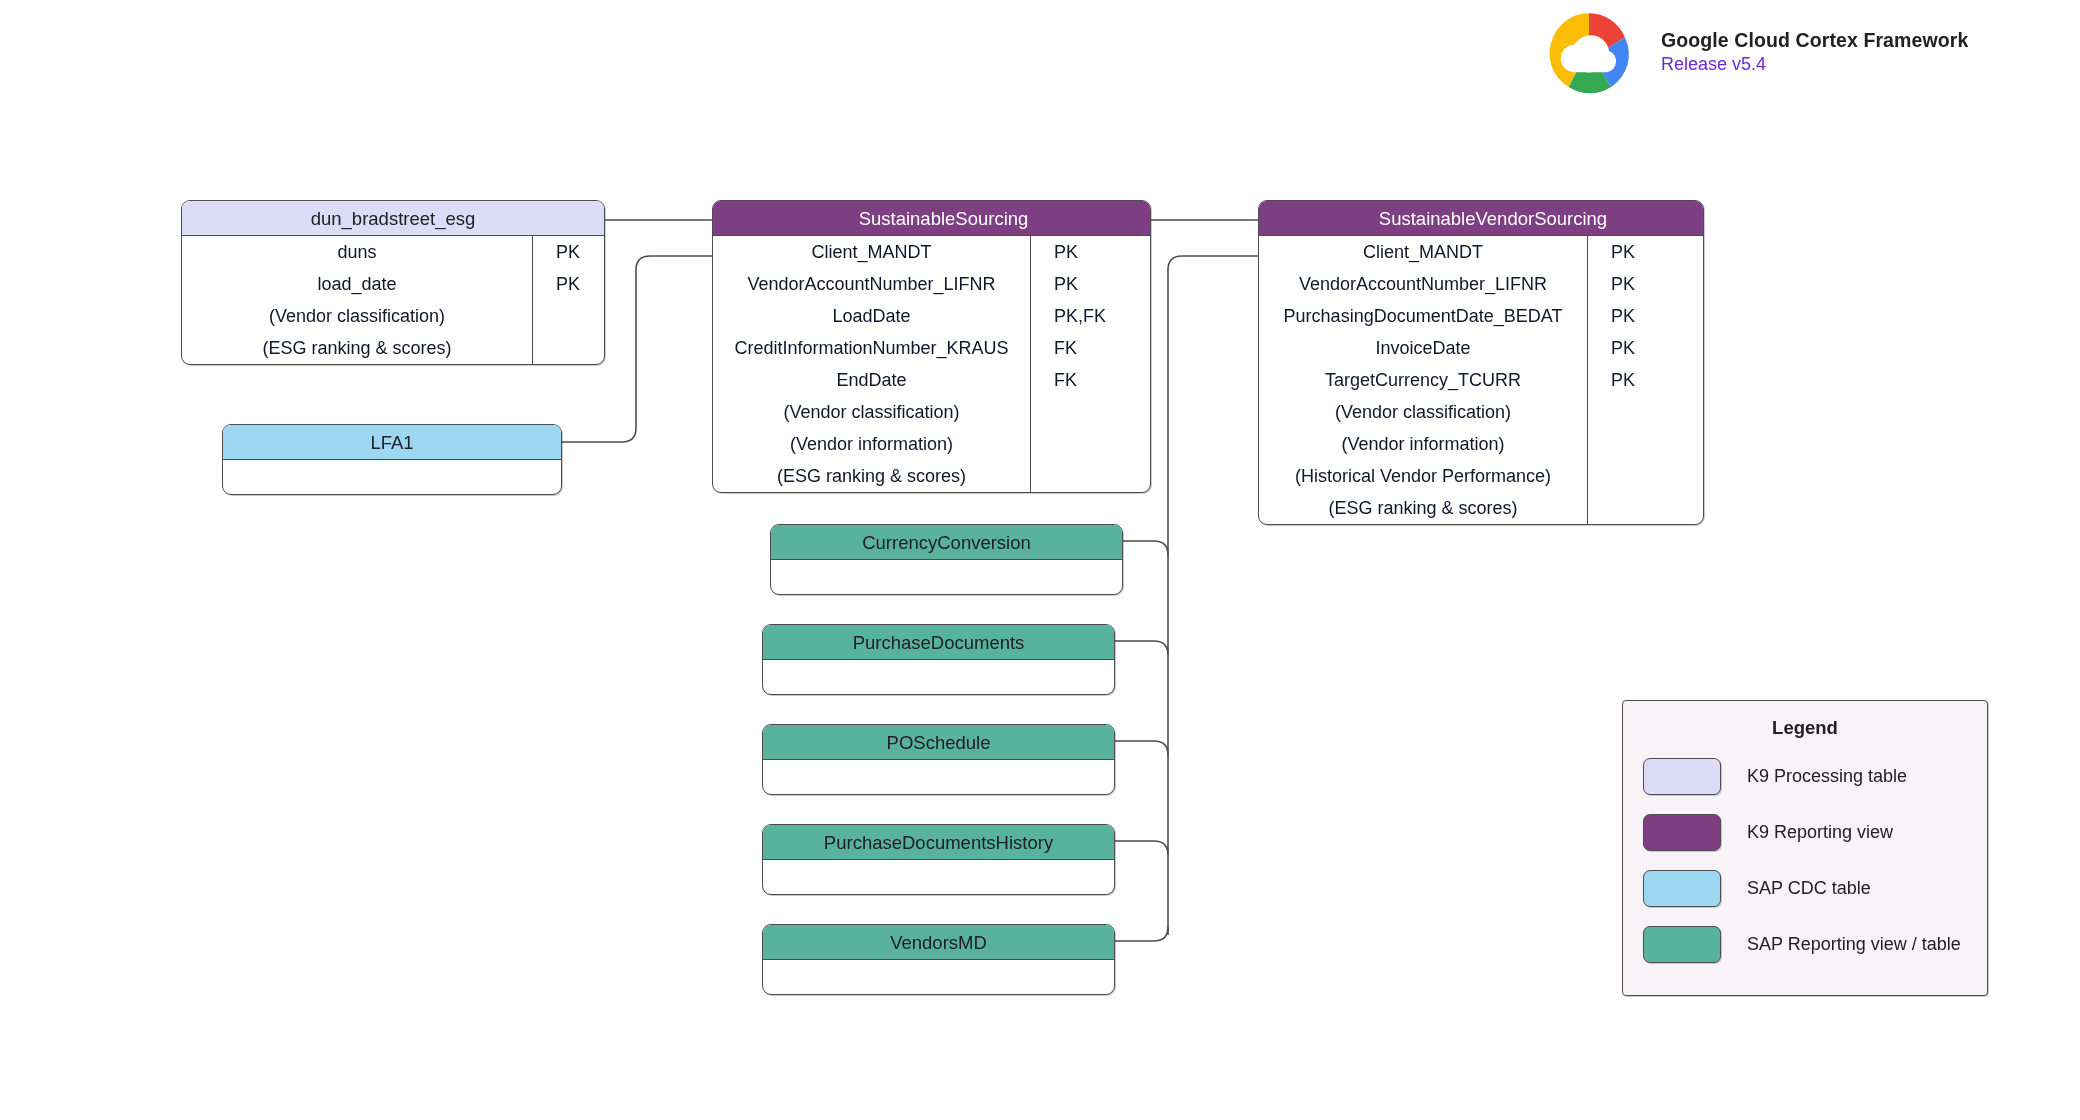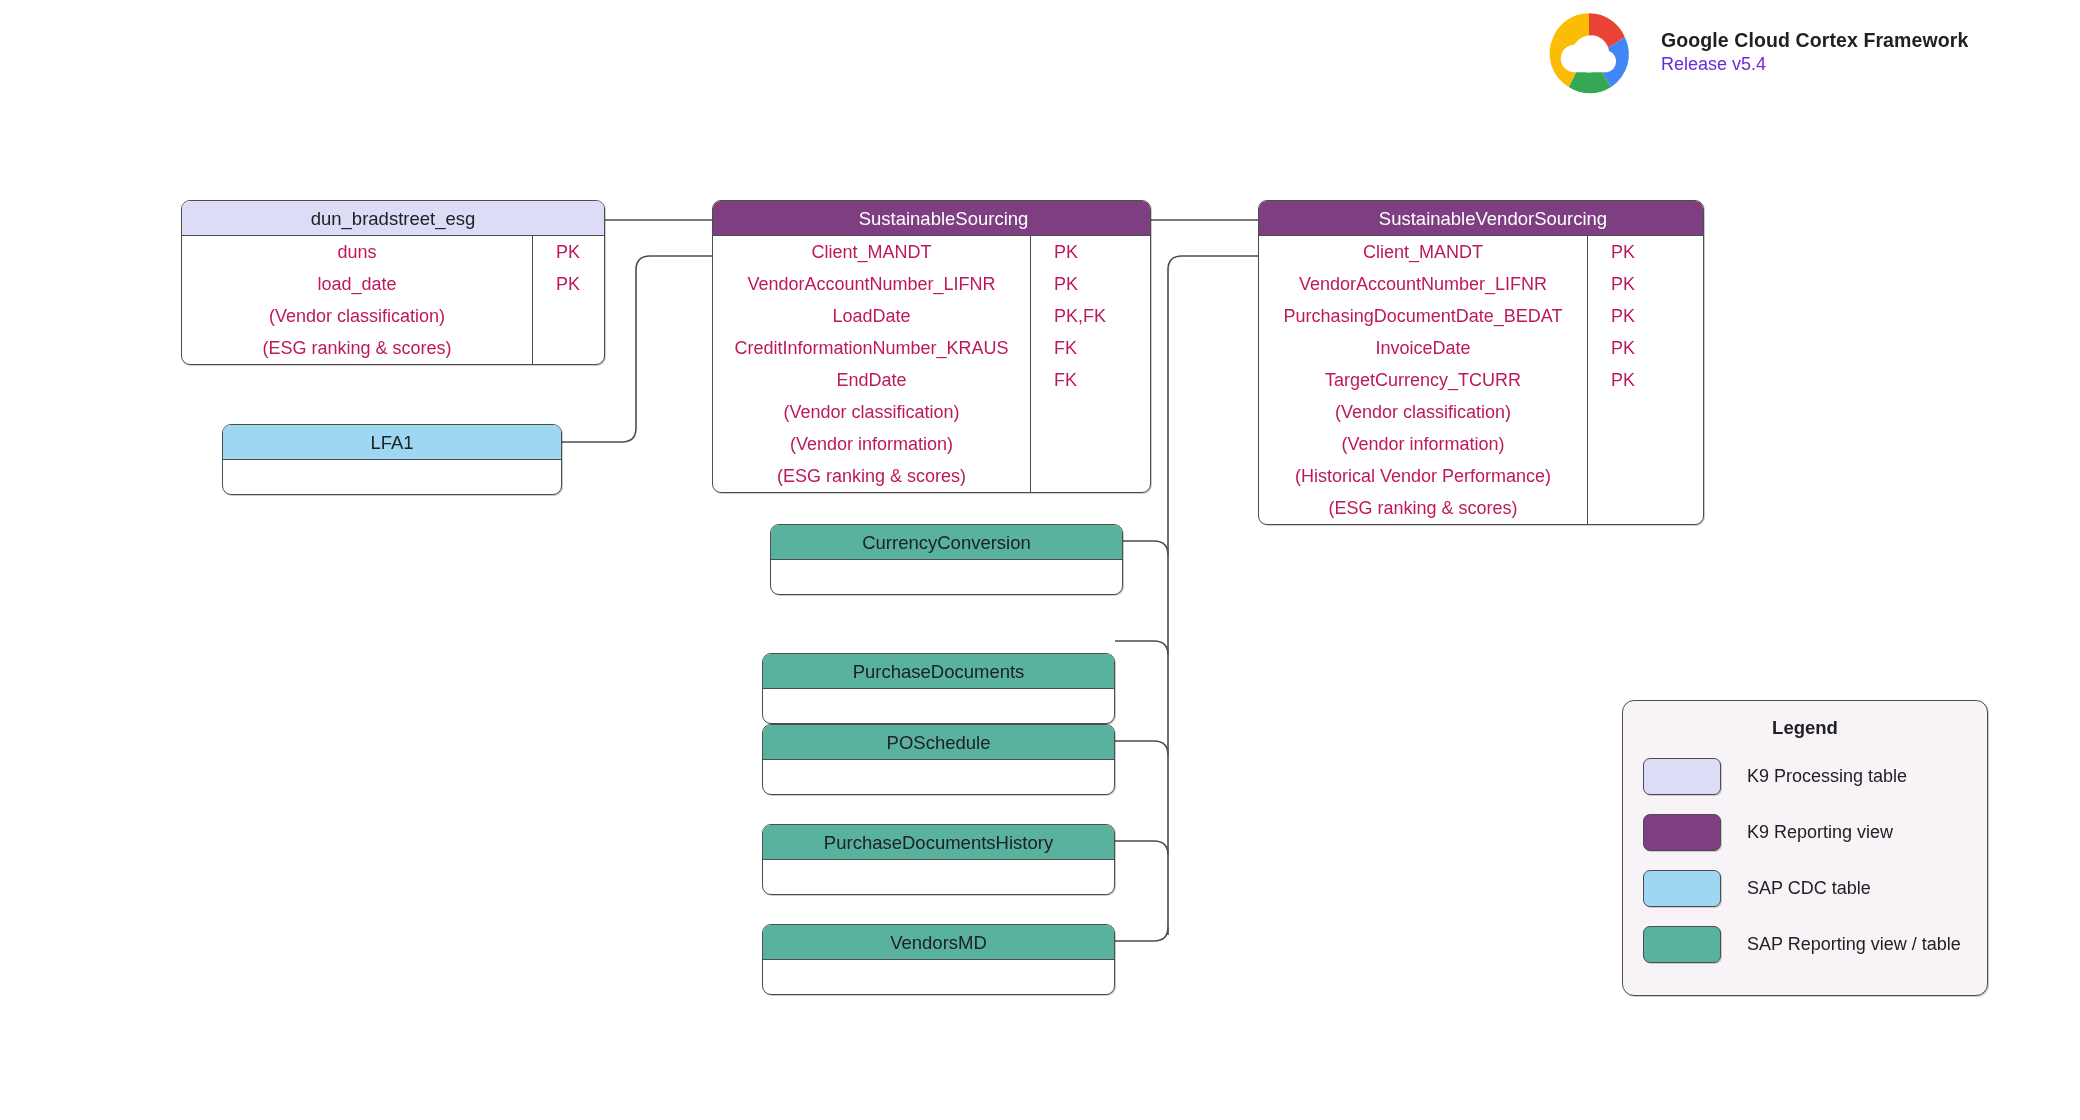--- a/index.html
+++ b/index.html
@@ -82,21 +82,21 @@
     position: absolute;
     top: 0; bottom: 0;
     width: 1.3px;
     background: #4d4d4d;
   }
   .ent-row {
     display: flex;
     height: 32px;
     align-items: center;
     font-size: 18px;
-    color: #be185d;
+    color: #0f172a;
   }
   .ent-field {
     text-align: center;
     white-space: nowrap;
     overflow: hidden;
   }
   .ent-key {
     padding-left: 24px;
     text-align: center;
     white-space: nowrap;
@@ -106,21 +106,21 @@
   
   .legend {
     position: absolute;
     left: 1622px;
     top: 700px;
     width: 366px;
     height: 296px;
     box-sizing: border-box;
     background: #f8f3f7;
     border: 1.3px solid #4d4d4d;
-    border-radius: 12px;
+    border-radius: 4px;
     box-shadow: 1px 1px 0 rgba(0,0,0,0.20);
   }
   .legend-title {
     text-align: center;
     font-size: 18.5px;
     font-weight: bold;
     color: #202124;
     margin-top: 16px;
   }
   .legend-item {
@@ -293,21 +293,21 @@
     </div>
   </div>
 
   <div class="entity" style="left:762px; top:524px; width:353px;margin-left:8px;">
     <div class="ent-head light" style="background:#58b29d;">CurrencyConversion</div>
     <div class="ent-body">
       <div class="ent-empty"></div>
     </div>
   </div>
 
-  <div class="entity" style="left:762px; top:624px; width:353px;margin-top:29px;">
+  <div class="entity" style="left:762px; top:624px; width:353px;">
     <div class="ent-head light" style="background:#58b29d;">PurchaseDocuments</div>
     <div class="ent-body">
       <div class="ent-empty"></div>
     </div>
   </div>
 
   <div class="entity" style="left:762px; top:724px; width:353px;">
     <div class="ent-head light" style="background:#58b29d;">POSchedule</div>
     <div class="ent-body">
       <div class="ent-empty"></div>

